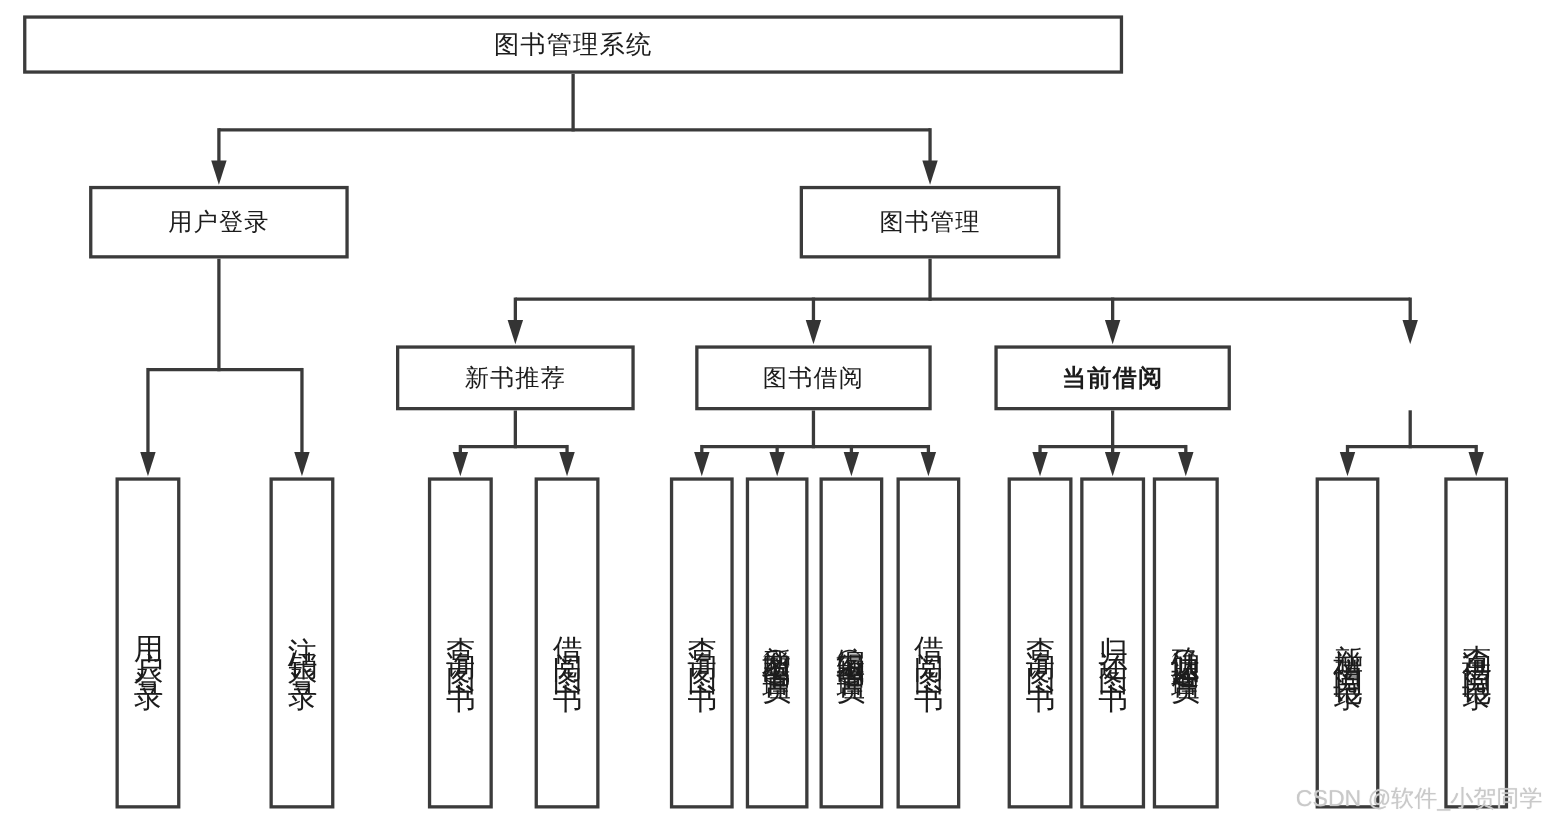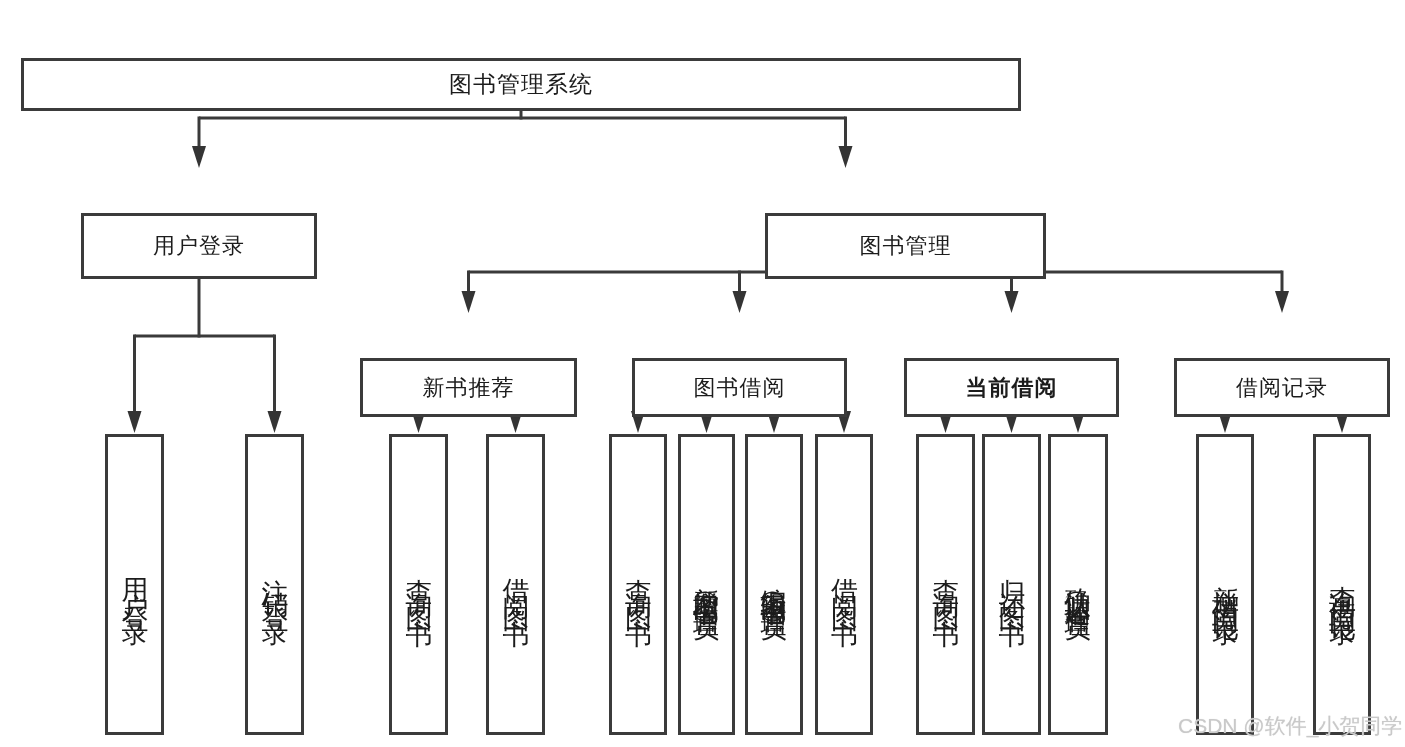--- a/index.html
+++ b/index.html
@@ -38,21 +38,20 @@
     border: 3px solid #3b3b3b;
     display: flex;
     align-items: center;
     justify-content: center;
     text-align: center;
   }
   .box.h {
     font-size: 22px;
     letter-spacing: 1px;
     white-space: nowrap;
-    margin-top: 44px;
   }
   .box.root  { left: 21px;  top: 14px;  width: 1000px; height: 53px; font-size: 23px; }
   .lvl2 { top: 169px; height: 66px; }
   .lvl3 { top: 314px; height: 59px; }
   .leaf { top: 434px; height: 301px; }
   .vt {
     writing-mode: vertical-rl;
     text-orientation: mixed;
     font-size: 27px;
     letter-spacing: 14px;
@@ -135,26 +134,25 @@
     <line x1="1225" y1="406" x2="1342" y2="406"></line>
     <line x1="1225" y1="404.5" x2="1225" y2="414"></line>
     <polygon points="1218,411 1232,411 1225,433"></polygon>
     <line x1="1342" y1="404.5" x2="1342" y2="414"></line>
     <polygon points="1335,411 1349,411 1342,433"></polygon>
   </svg>
 
   <div class="box h root">图书管理系统</div>
 
   <div class="box h lvl2" style="left:81px; width:236px;">用户登录</div>
-  <div class="box h lvl2" style="left:765px; width:281px;">图书管理</div>
+  <div class="box h lvl2" style="left:727px; width:237px;">图书管理</div>
 
   <div class="box h lvl3" style="left:632px; width:215px;">图书借阅</div>
   <div class="box h lvl3" style="left:360px; width:217px;">新书推荐</div>
   <div class="box h lvl3" style="left:904px; width:215px;font-weight:bold;">当前借阅</div>
-  <div class="box h lvl3" style="left:1174px; width:216px;">借阅记录</div>
 
   <div class="box leaf" style="left:105px; width:59px;">
     <span class="vt">用户登录</span>
   </div>
   <div class="box leaf" style="left:245px; width:59px;">
     <span class="vt">注销登录</span>
   </div>
 
   <div class="box leaf" style="left:389px; width:59px;">
     <span class="vt">查询图书</span>

